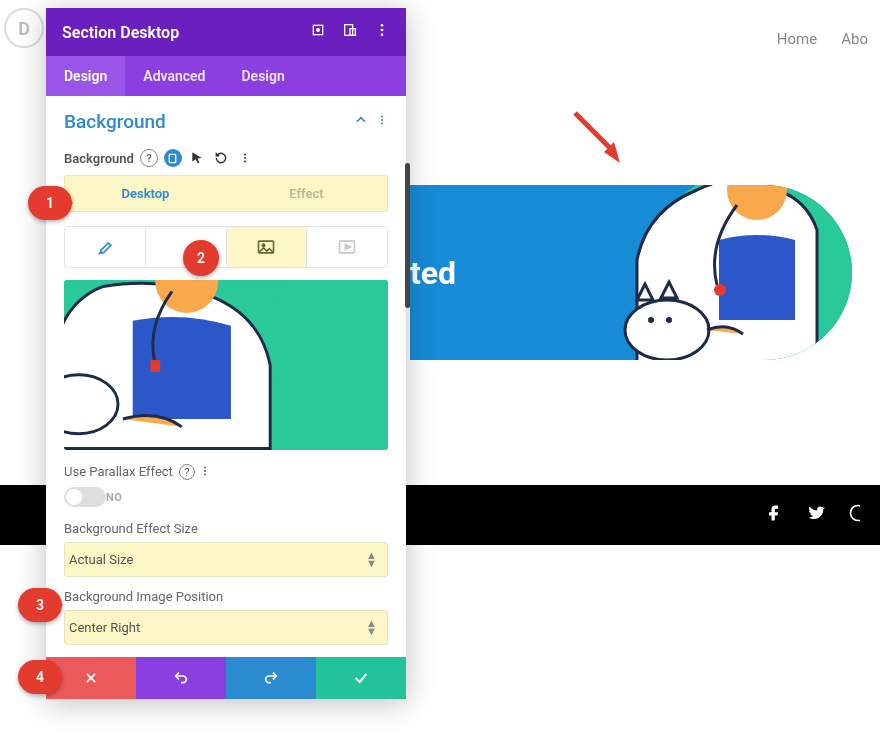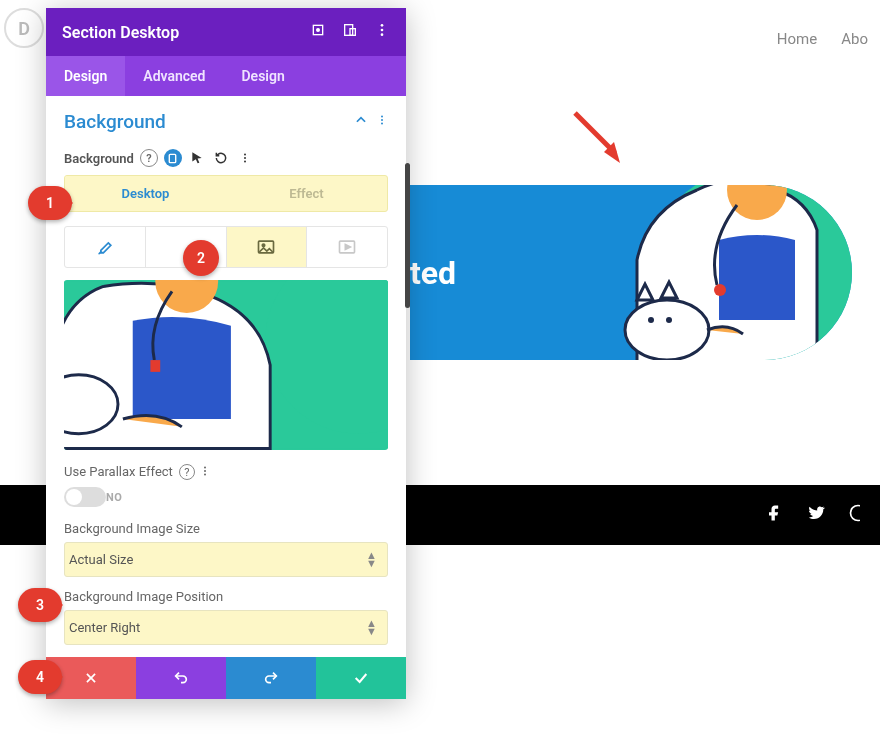--- a/index.html
+++ b/index.html
@@ -261,21 +261,21 @@
               <circle cx="12" cy="12" r="2"></circle>
               <circle cx="12" cy="19" r="2"></circle>
             </svg></span>
       </span>
     </div>
     <div class="toggle-line">
       <div class="toggle"></div>
       <span class="toggle-label">NO</span>
     </div>
 
-    <div class="fld-label">Background Image Size</div>
+    <div class="fld-label">Background Effect Size</div>
     <div class="select">
       <span>Actual Size</span>
       <span class="caret">▲<br>▼</span>
     </div>
 
     <div class="fld-label">Background Image Position</div>
     <div class="select">
       <span>Center Right</span>
       <span class="caret">▲<br>▼</span>
     </div>

